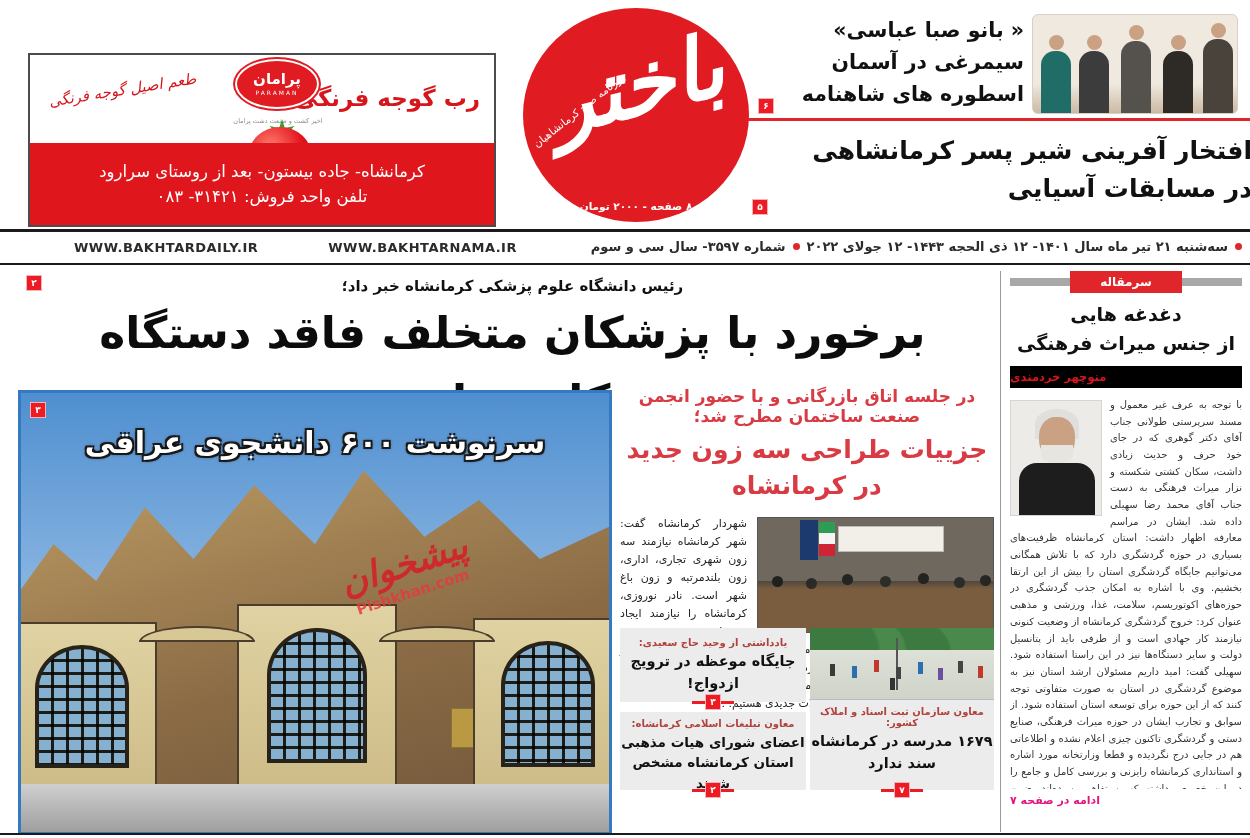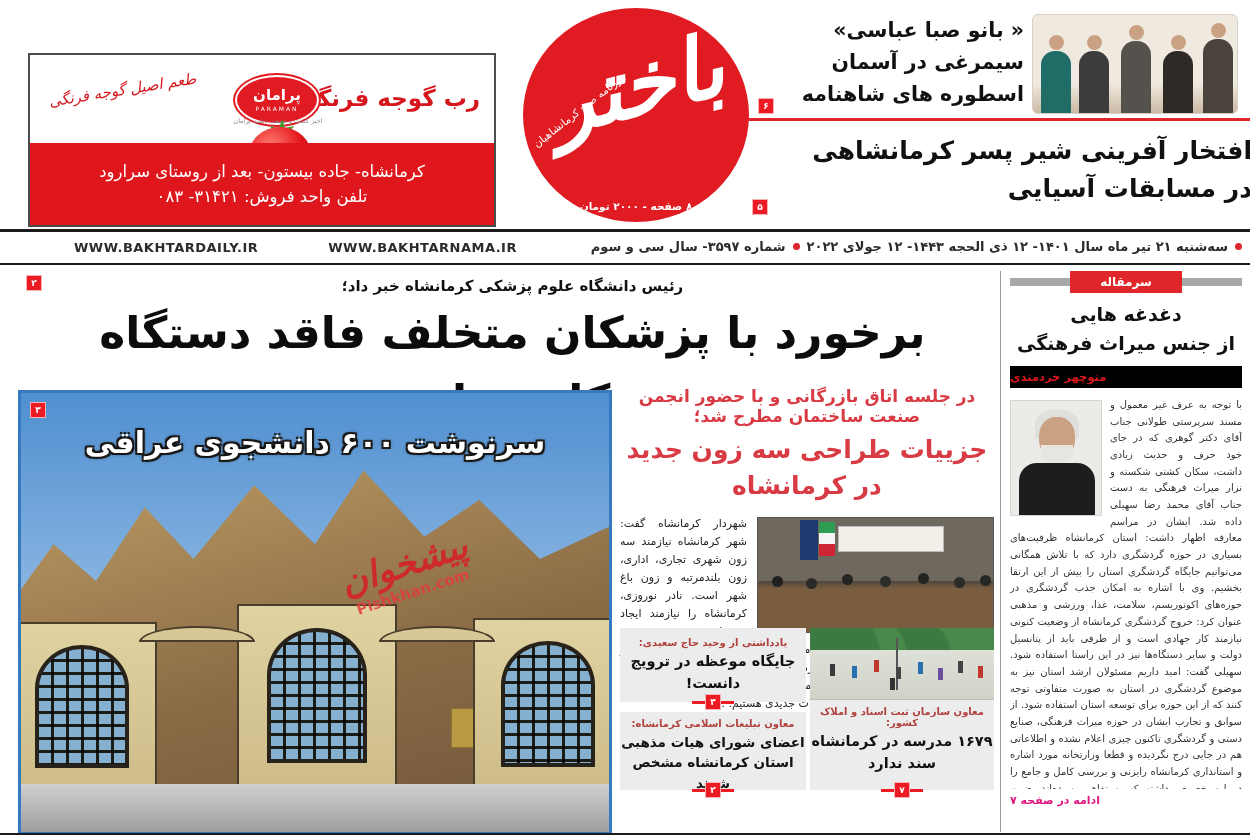--- a/index.html
+++ b/index.html
@@ -17,21 +17,21 @@
   .badge { position:absolute; width:16px; height:16px; background:#ed1c24; color:#fff;
            font-size:9px; font-weight:bold; display:flex; align-items:center; justify-content:center;
            box-shadow:0 0 0 1px #f6b2b4 inset; }
 
   
   .ad { position:absolute; left:28px; top:53px; width:468px; height:174px;
         border:2px solid #4c4c4c; background:#fff; overflow:hidden; }
   .ad-title { position:absolute; right:14px; top:30px; color:#d6161d; font-size:23px; font-weight:900; }
   .ad-slogan { position:absolute; left:18px; top:26px; color:#d6161d; font-size:15px; font-style:italic;
                transform:rotate(-9deg); white-space:nowrap; }
-  .ad-brand { position:absolute; left:205px; top:20px; width:84px; height:50px; background:#e01b22;
+  .ad-brand { position:absolute; left:205px; top:4px; width:84px; height:50px; background:#e01b22;
               border:2px solid #fff; border-radius:50%; box-shadow:0 0 0 2px #e01b22;
               display:flex; flex-direction:column; align-items:center; justify-content:center; }
   .ad-brand .fa { color:#fff; font-size:15px; font-weight:900; line-height:1; }
   .ad-brand .en { color:#fff; font-size:6px; letter-spacing:2px; margin-top:2px; }
   .ad-brand-sub { position:absolute; left:196px; top:62px; width:104px; text-align:center;
                   font-size:6.5px; color:#8c8c8c; }
   .tomato { position:absolute; left:218px; top:72px; width:64px; height:60px; border-radius:50%;
             background:radial-gradient(circle at 35% 32%, #ff7d6e, #e3131b 55%, #a90e13 95%); }
   .tomato-leaf { position:absolute; left:238px; top:64px; width:28px; height:28px; background:#3f9b28;
             clip-path:polygon(50% 0,60% 32%,95% 25%,68% 52%,88% 88%,50% 64%,12% 88%,32% 52%,5% 25%,40% 32%); }
@@ -260,21 +260,21 @@
         <span class="zp-banner"></span>
         <span class="zp-heads"></span>
       </span><span>شهردار کرمانشاه گفت: شهر کرمانشاه نیازمند سه زون شهری تجاری، اداری، زون بلندمرتبه و زون باغ شهر است. نادر نوروزی، کرمانشاه را نیازمند ایجاد زون‌های شهری جدید دانست و عنوان کرد: طی سال‌های اخیر متناسب با توسعه جمعیت، محلات جدید در کرمانشاه ایجاد نشده است. شهردار کرمانشاه محلاتی از جمله ۲۲ بهمن، الهیه، کیهانشهر و غیره را از جمله نمونه ایجاد محلات جدید در دهه‌های گذشته دانست که موفق بوده و اکنون هم نیازمند چنین محلات جدیدی هستیم. ...</span>
     </div>
   </div>
   <div class="badge badge3-zone" style="left:624px; top:646px;">۳</div>
 
   <div class="briefs">
     <div class="brief rtl" style="left:0; top:0; width:186px; height:74px;">
       <div class="kick">یادداشتی از وحید حاج سعیدی:</div>
-      <div class="ttl">جایگاه موعظه در ترویج دانست!</div>
+      <div class="ttl">جایگاه موعظه در ترویج ازدواج!</div>
       <div class="brief-badge">
         <i></i>
           <b>۳</b>
           <i></i>
       </div>
     </div>
     <div class="brief rtl" style="left:0; top:84px; width:186px; height:78px;">
       <div class="kick" style="padding-top:6px;">معاون تبلیغات اسلامی کرمانشاه:</div>
       <div class="ttl" style="font-size:13.5px;">اعضای شورای هیات مذهبی استان کرمانشاه مشخص شدند</div>
       <div class="brief-badge">

